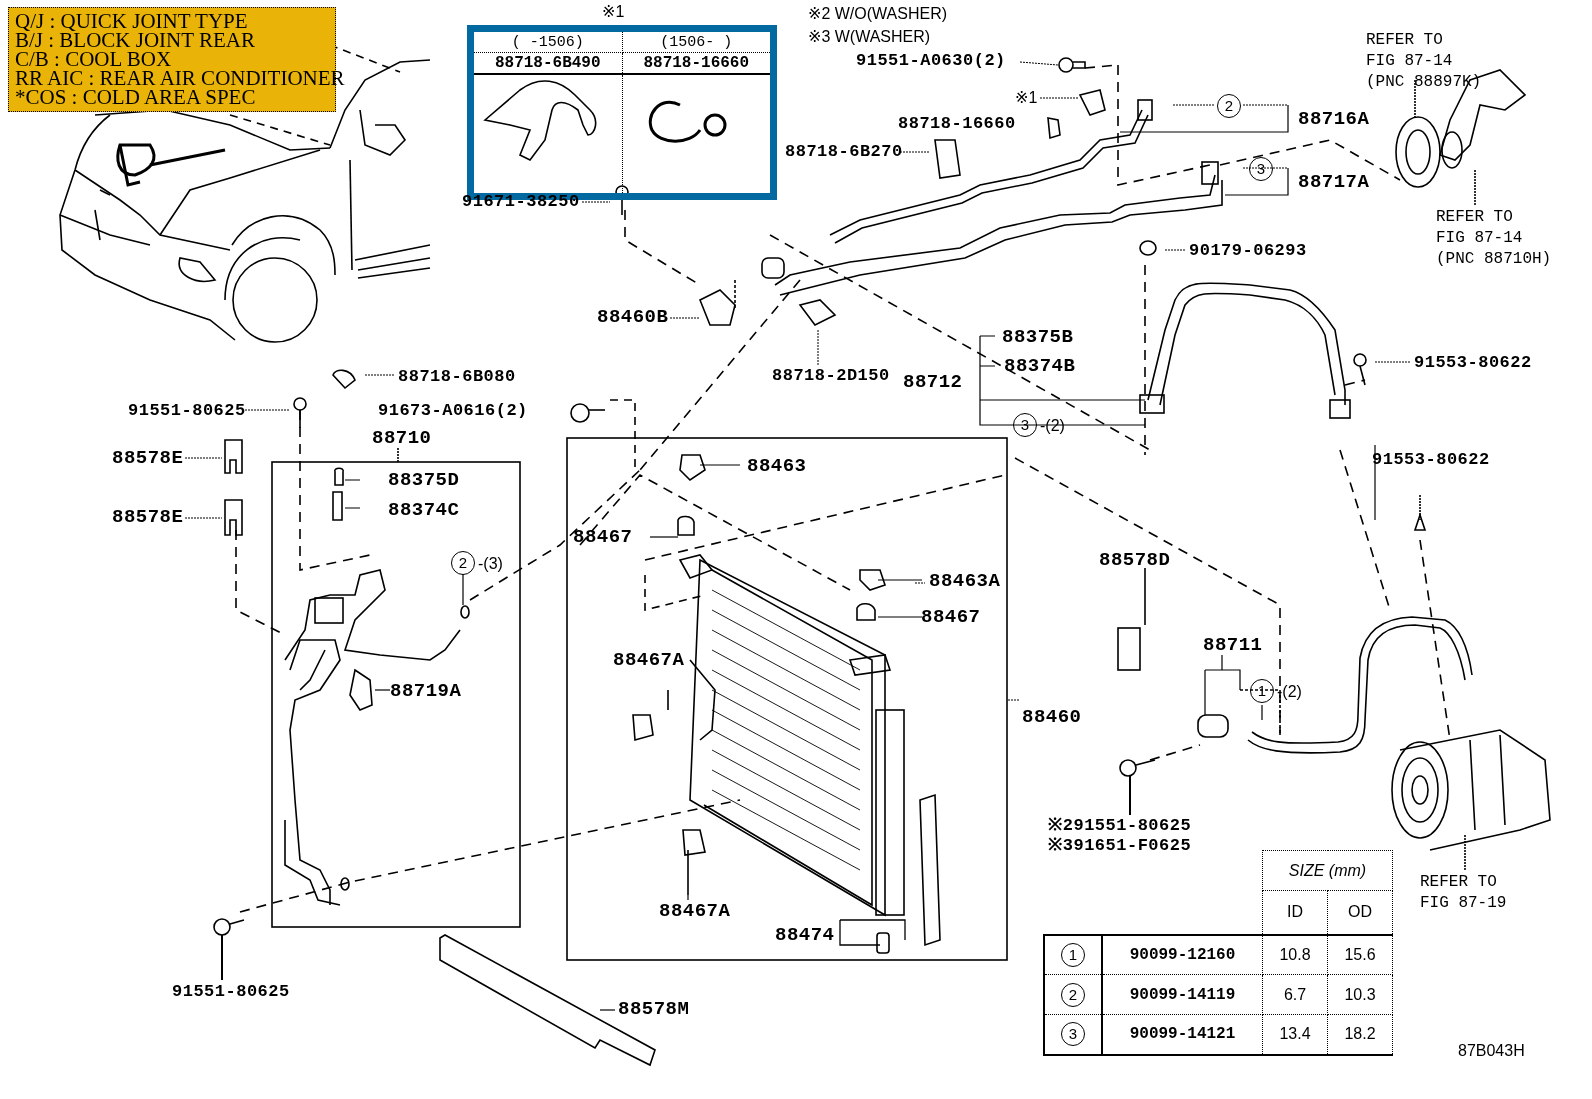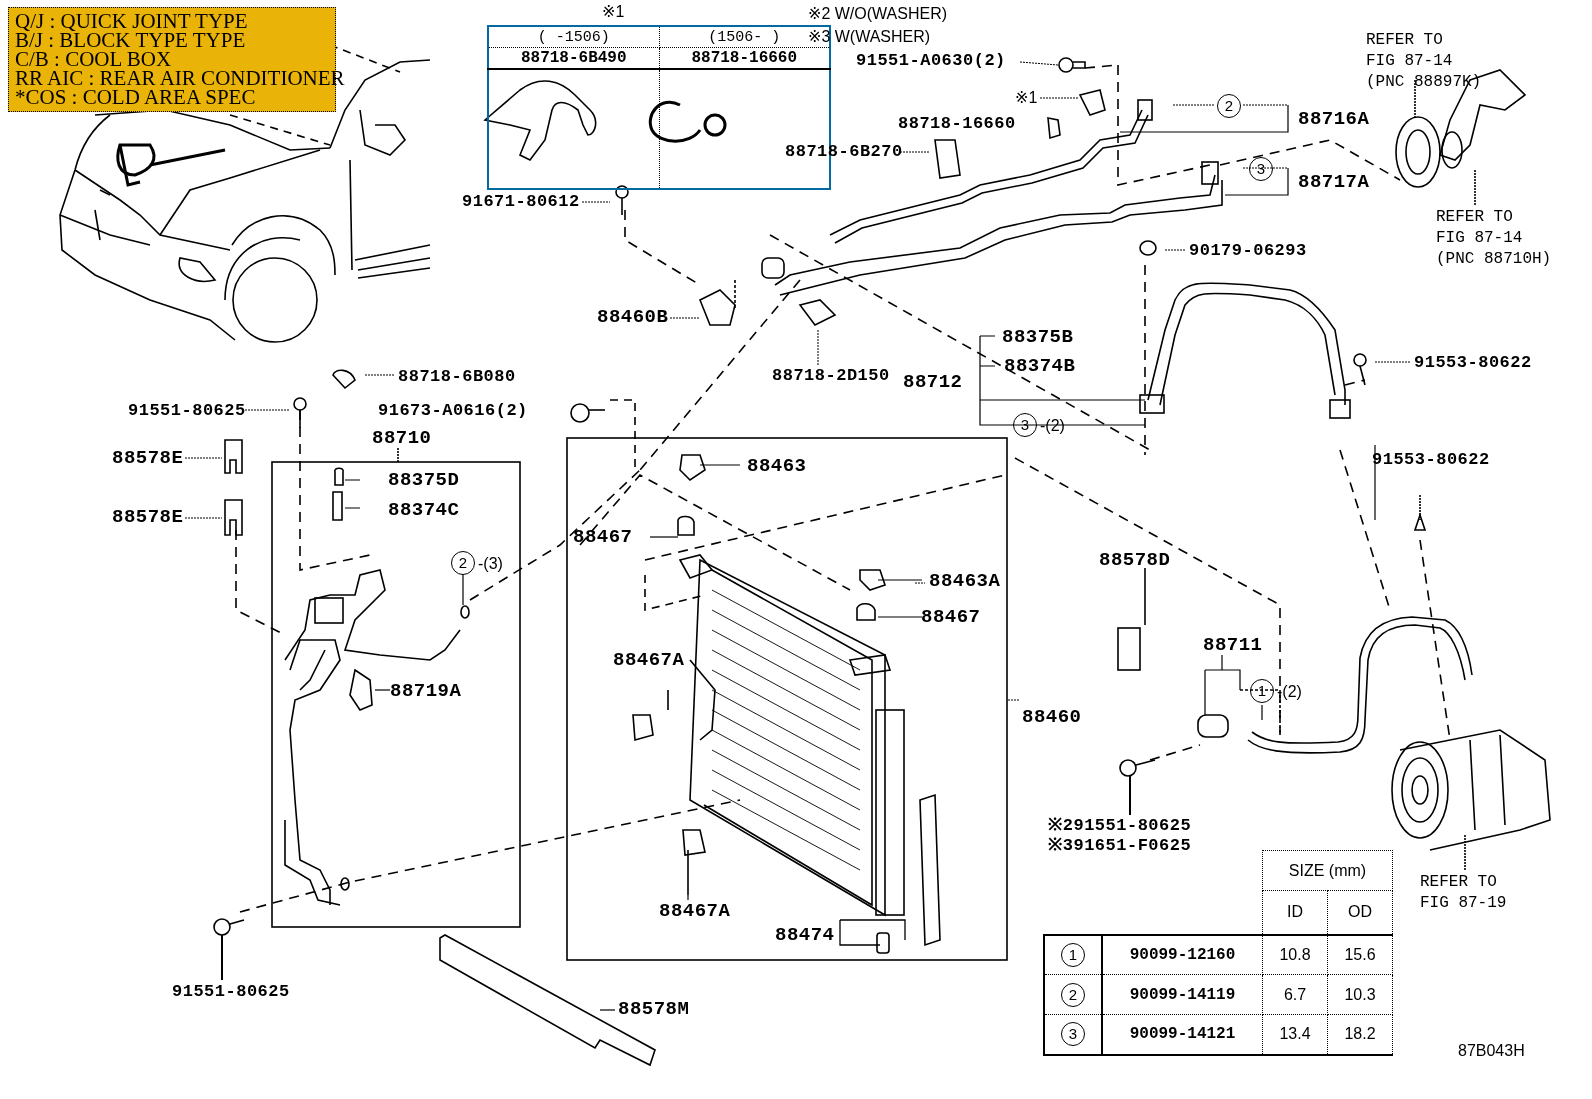--- a/index.html
+++ b/index.html
@@ -3,21 +3,21 @@
 <meta charset="utf-8">
 <style>
   html, body { margin:0; padding:0; background:#ffffff; }
   body { width:1592px; height:1099px; position:relative; overflow:hidden; font-family:"DejaVu Sans Mono", monospace; color:#000; }
   svg.art { position:absolute; left:0; top:0; }
   .lbl { position:absolute; font-family:"Liberation Mono","DejaVu Sans Mono", monospace; font-weight:bold; font-size:17px; white-space:nowrap; letter-spacing:0.5px; line-height:1; }
   .lbl.big { font-size:19px; }
   .note { position:absolute; font-family:"Liberation Sans","DejaVu Sans", sans-serif; font-size:16px; white-space:nowrap; line-height:1; }
   .legend { position:absolute; left:8px; top:7px; width:314px; border:1.5px dotted #000; padding:4px 6px; font-family:Liberation Serif, serif; font-size:21px; line-height:19px; background:#eab308; }
   .legend div { white-space:nowrap; }
-  .clip-table { position:absolute; left:467px; top:25px; width:344px; border-collapse:collapse; border:2px solid #0369a1; font-family:"Liberation Mono","DejaVu Sans Mono", monospace;margin-left:20px; }
+  .clip-table { position:absolute; left:467px; top:25px; width:310px; border-collapse:collapse; border:7px solid #0369a1; font-family:"Liberation Mono","DejaVu Sans Mono", monospace; }
   .clip-table td { border:1px dotted #000; text-align:center; height:20px; font-size:15px; padding:0; }
   .clip-table td.pn { font-weight:bold; font-size:16px; border-bottom:2px solid #000; }
   .clip-table td.img { height:118px; }
   .size-table { position:absolute; left:1043px; top:850px; border-collapse:collapse; font-family:"Liberation Sans","DejaVu Sans", sans-serif; }
   .size-table td { border:1px dotted #000; text-align:center; font-size:16px; padding:0; }
   .size-table td.blank { border:none; }
   .size-table td.pn { font-family:"Liberation Mono","DejaVu Sans Mono", monospace; font-weight:bold; font-size:16px; }
   .circ { display:inline-block; width:22px; height:22px; border:1.5px solid #000; border-radius:50%; line-height:22px; text-align:center; font-family:"Liberation Sans", sans-serif; font-size:15px; font-weight:normal; }
   .refer { position:absolute; font-family:"Liberation Mono","DejaVu Sans Mono", monospace; font-weight:normal; font-size:16px; line-height:21px; white-space:pre; }
   .fig-id { position:absolute; left:1458px; top:1042px; font-family:"Liberation Sans", sans-serif; font-size:16px; }
@@ -232,21 +232,21 @@
       <path d="M1375 445 L1375 520"></path>
       <path d="M600 1010 L615 1010"></path>
       <path d="M688 900 L688 895"></path>
     </g>
     <path d="M1400 60 L1420 60" stroke-width="0"></path>
   </g>
 </svg>
 
 <div class="legend">
   <div>Q/J  :  QUICK JOINT TYPE</div>
-  <div>B/J  :  BLOCK TYPE TYPE</div>
+  <div>B/J  :  BLOCK JOINT REAR</div>
   <div>C/B  :  COOL BOX</div>
   <div>RR AIC  :  REAR AIR CONDITIONER</div>
   <div>*COS  :  COLD AREA SPEC</div>
 </div>
 
 <div class="note" style="left:602px; top:4px;">※1</div>
 <table class="clip-table">
   <tbody>
       <tr>
     <td>(      -1506)</td>
@@ -275,21 +275,21 @@
 <div style="position:absolute; left:1249px; top:157px;" class="circ">3</div>
 <div class="lbl big" style="left:1298px; top:173px;">88717A</div>
 
 <div class="refer" style="left:1366px; top:30px;">REFER TO
 FIG 87-14
 (PNC 88897K)</div>
 <div class="refer" style="left:1436px; top:207px;">REFER TO
 FIG 87-14
 (PNC 88710H)</div>
 
-<div class="lbl" style="left:462px; top:193px;">91671-80612</div>
+<div class="lbl" style="left:462px; top:193px;">91671-38250</div>
 <div class="lbl big" style="left:597px; top:308px;">88460B</div>
 <div class="lbl" style="left:772px; top:367px;">88718-2D150</div>
 
 <div class="lbl" style="left:1189px; top:242px;">90179-06293</div>
 <div class="lbl big" style="left:1002px; top:328px;">88375B</div>
 <div class="lbl big" style="left:1004px; top:357px;">88374B</div>
 <div class="lbl big" style="left:903px; top:373px;">88712</div>
 <div style="position:absolute; left:1013px; top:413px;" class="circ">3</div>
 <div class="note" style="left:1040px; top:418px;">-(2)</div>
 <div class="lbl" style="left:1414px; top:354px;">91553-80622</div>
@@ -324,21 +324,21 @@
 <div style="position:absolute; left:1250px; top:679px;" class="circ">1</div>
 <div class="note" style="left:1277px; top:684px;">-(2)</div>
 <div class="lbl" style="left:1048px; top:817px;">※291551-80625</div>
 <div class="lbl" style="left:1048px; top:837px;">※391651-F0625</div>
 
 <div class="refer" style="left:1420px; top:872px;">REFER TO
 FIG 87-19</div>
 
 <table class="size-table">
   <tbody>
-      <tr style="height:40px;">
+      <tr style="height:40px;font-style:italic;">
     <td class="blank" style="width:58px;"></td>
     <td class="blank" style="width:160px;"></td>
     <td colspan="2" style="border-top:1px dotted #000;">SIZE (mm)</td>
   </tr>
   <tr style="height:44px;">
     <td class="blank"></td>
     <td class="blank"></td>
     <td style="width:64px;">ID</td>
     <td style="width:64px;">OD</td>
   </tr>

